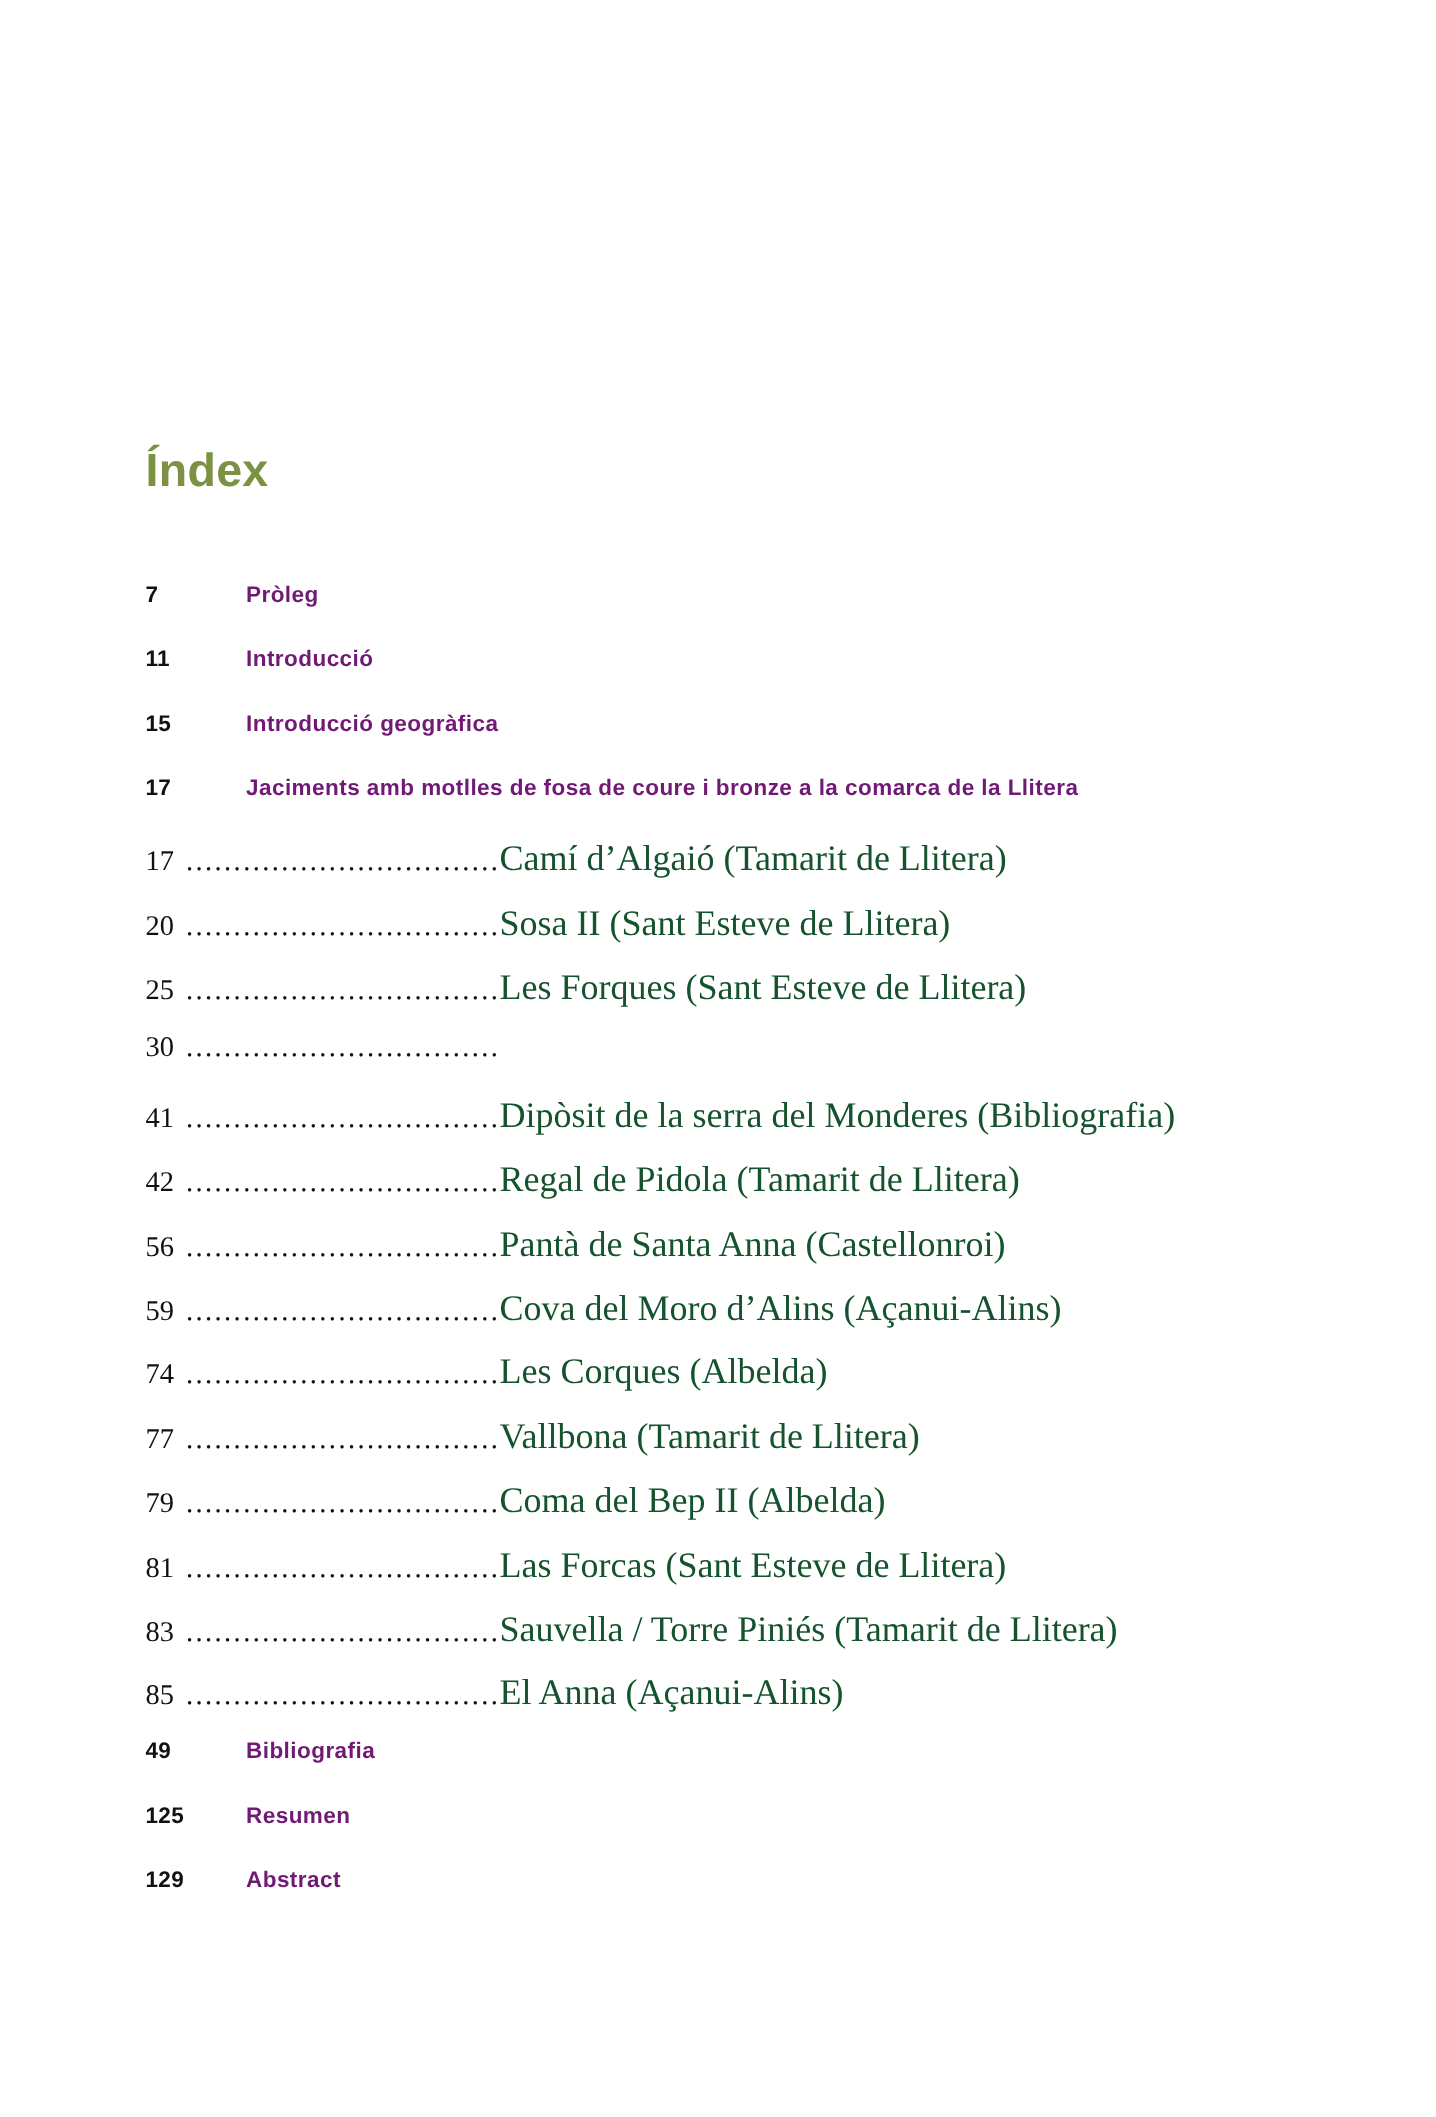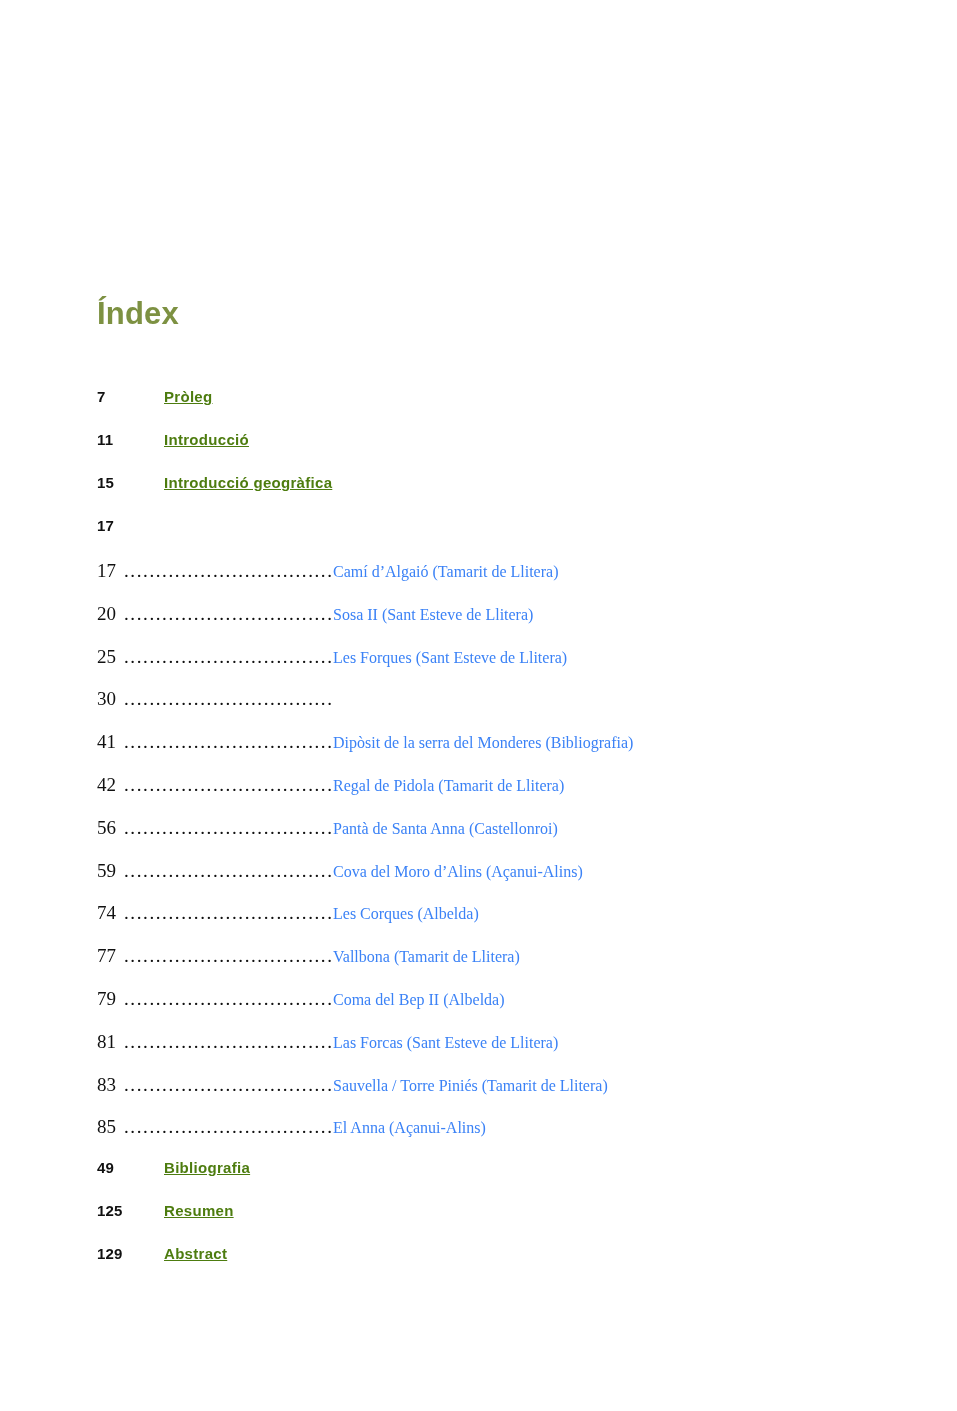--- a/index.html
+++ b/index.html
@@ -48,23 +48,22 @@
     width: 67px;
     flex: 0 0 67px;
     font-size: 15px;
     font-weight: bold;
     color: #111111;
     letter-spacing: 0.2px;
   }
   .entry .lbl {
     font-size: 15px;
     font-weight: bold;
-    color: #4d7c0f;
+    color: #701a75;
     letter-spacing: 0.3px;
-    text-decoration: underline;
   }
   
   .sub {
     display: flex;
     align-items: baseline;
     height: 42.8px;
     font-family: "Liberation Serif", serif;
   }
   .sub .pg {
     flex: 0 0 0;
@@ -80,22 +79,22 @@
     width: 217px;
     overflow: hidden;
     white-space: nowrap;
     font-size: 19px;
     color: #111111;
     letter-spacing: 1.6px;
     padding-left: 8px;
     box-sizing: border-box;
   }
   .sub .lbl {
-    font-size: 16px;
-    color: #3b82f6;
+    font-size: 24px;
+    color: #14532d;
     font-family: "Liberation Serif", serif;
     white-space: nowrap;
   }
   .group {
     
   }
 </style>
 </head>
 <body>
 
@@ -112,20 +111,21 @@
     <div class="entry">
       <span class="pg">11</span>
       <span class="lbl">Introducció</span>
     </div>
     <div class="entry">
       <span class="pg">15</span>
       <span class="lbl">Introducció geogràfica</span>
     </div>
     <div class="entry">
       <span class="pg">17</span>
+      <span class="lbl">Jaciments amb motlles de fosa de coure i bronze a la comarca de la Llitera</span>
     </div>
 
     <div class="group">
 
       <div class="sub">
         <span class="pg">17</span>
         <span class="leader">........................................</span>
         <span class="lbl">Camí d’Algaió (Tamarit de Llitera)</span>
       </div>
       <div class="sub">

